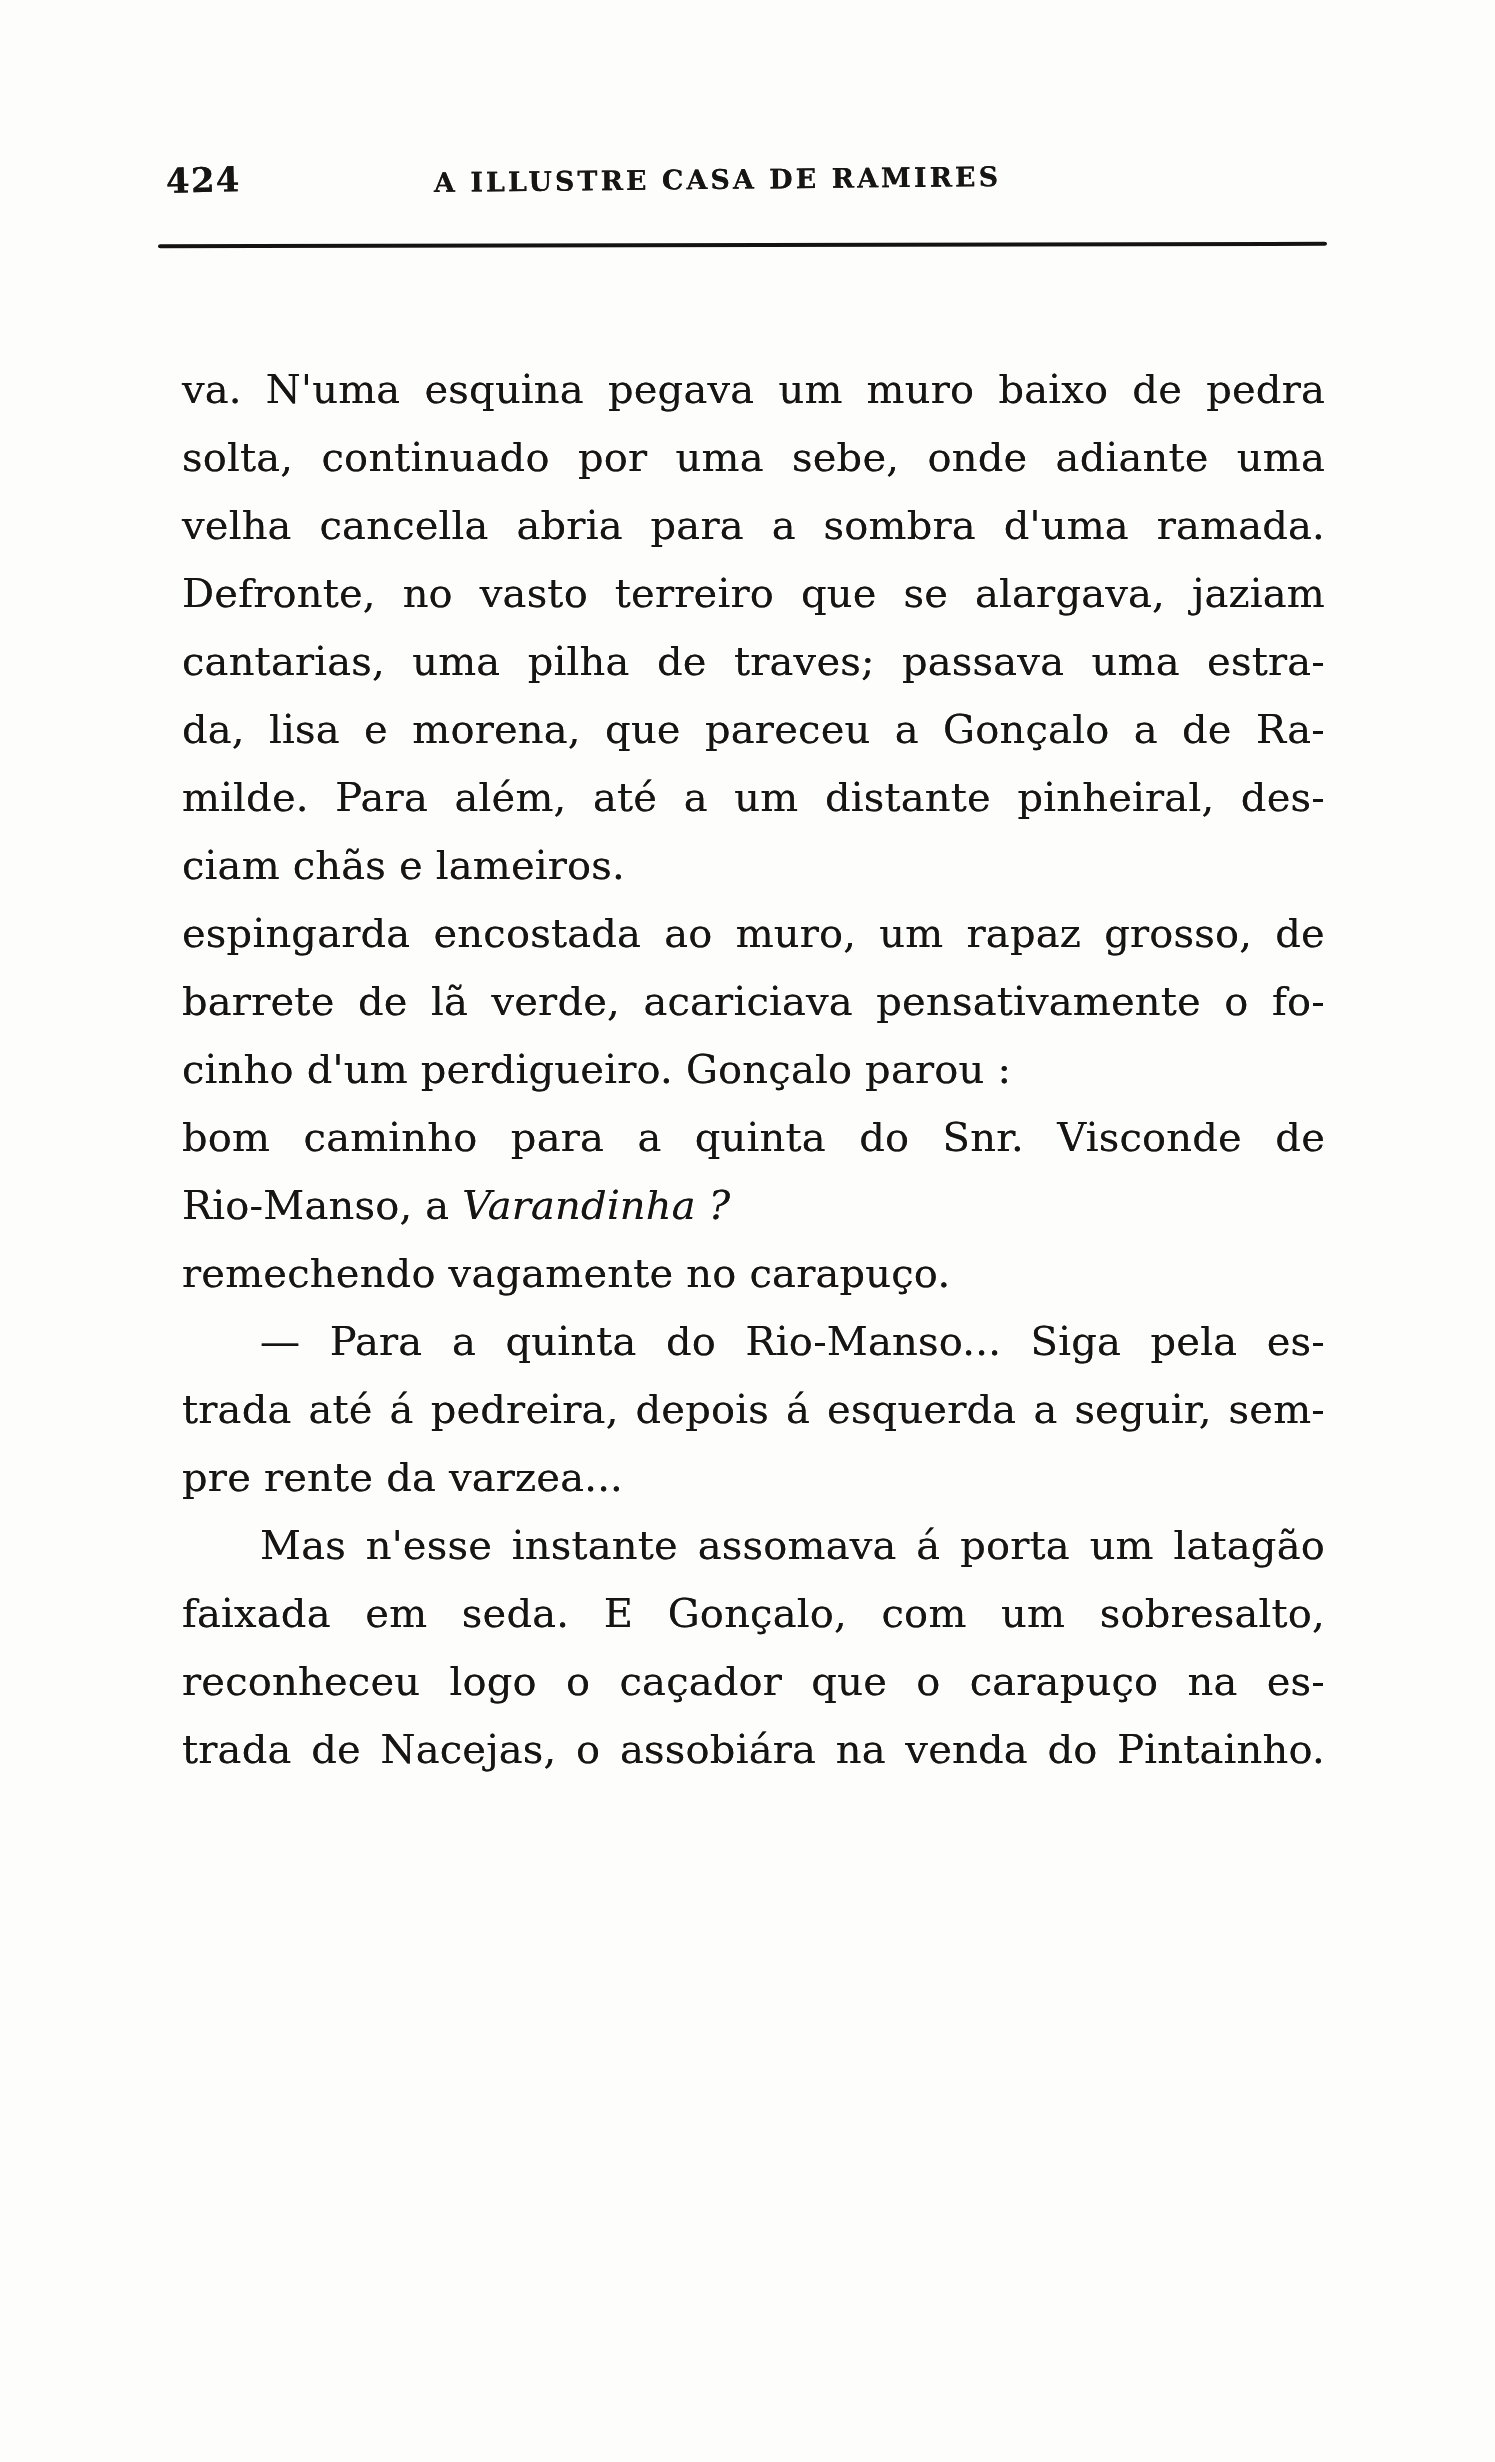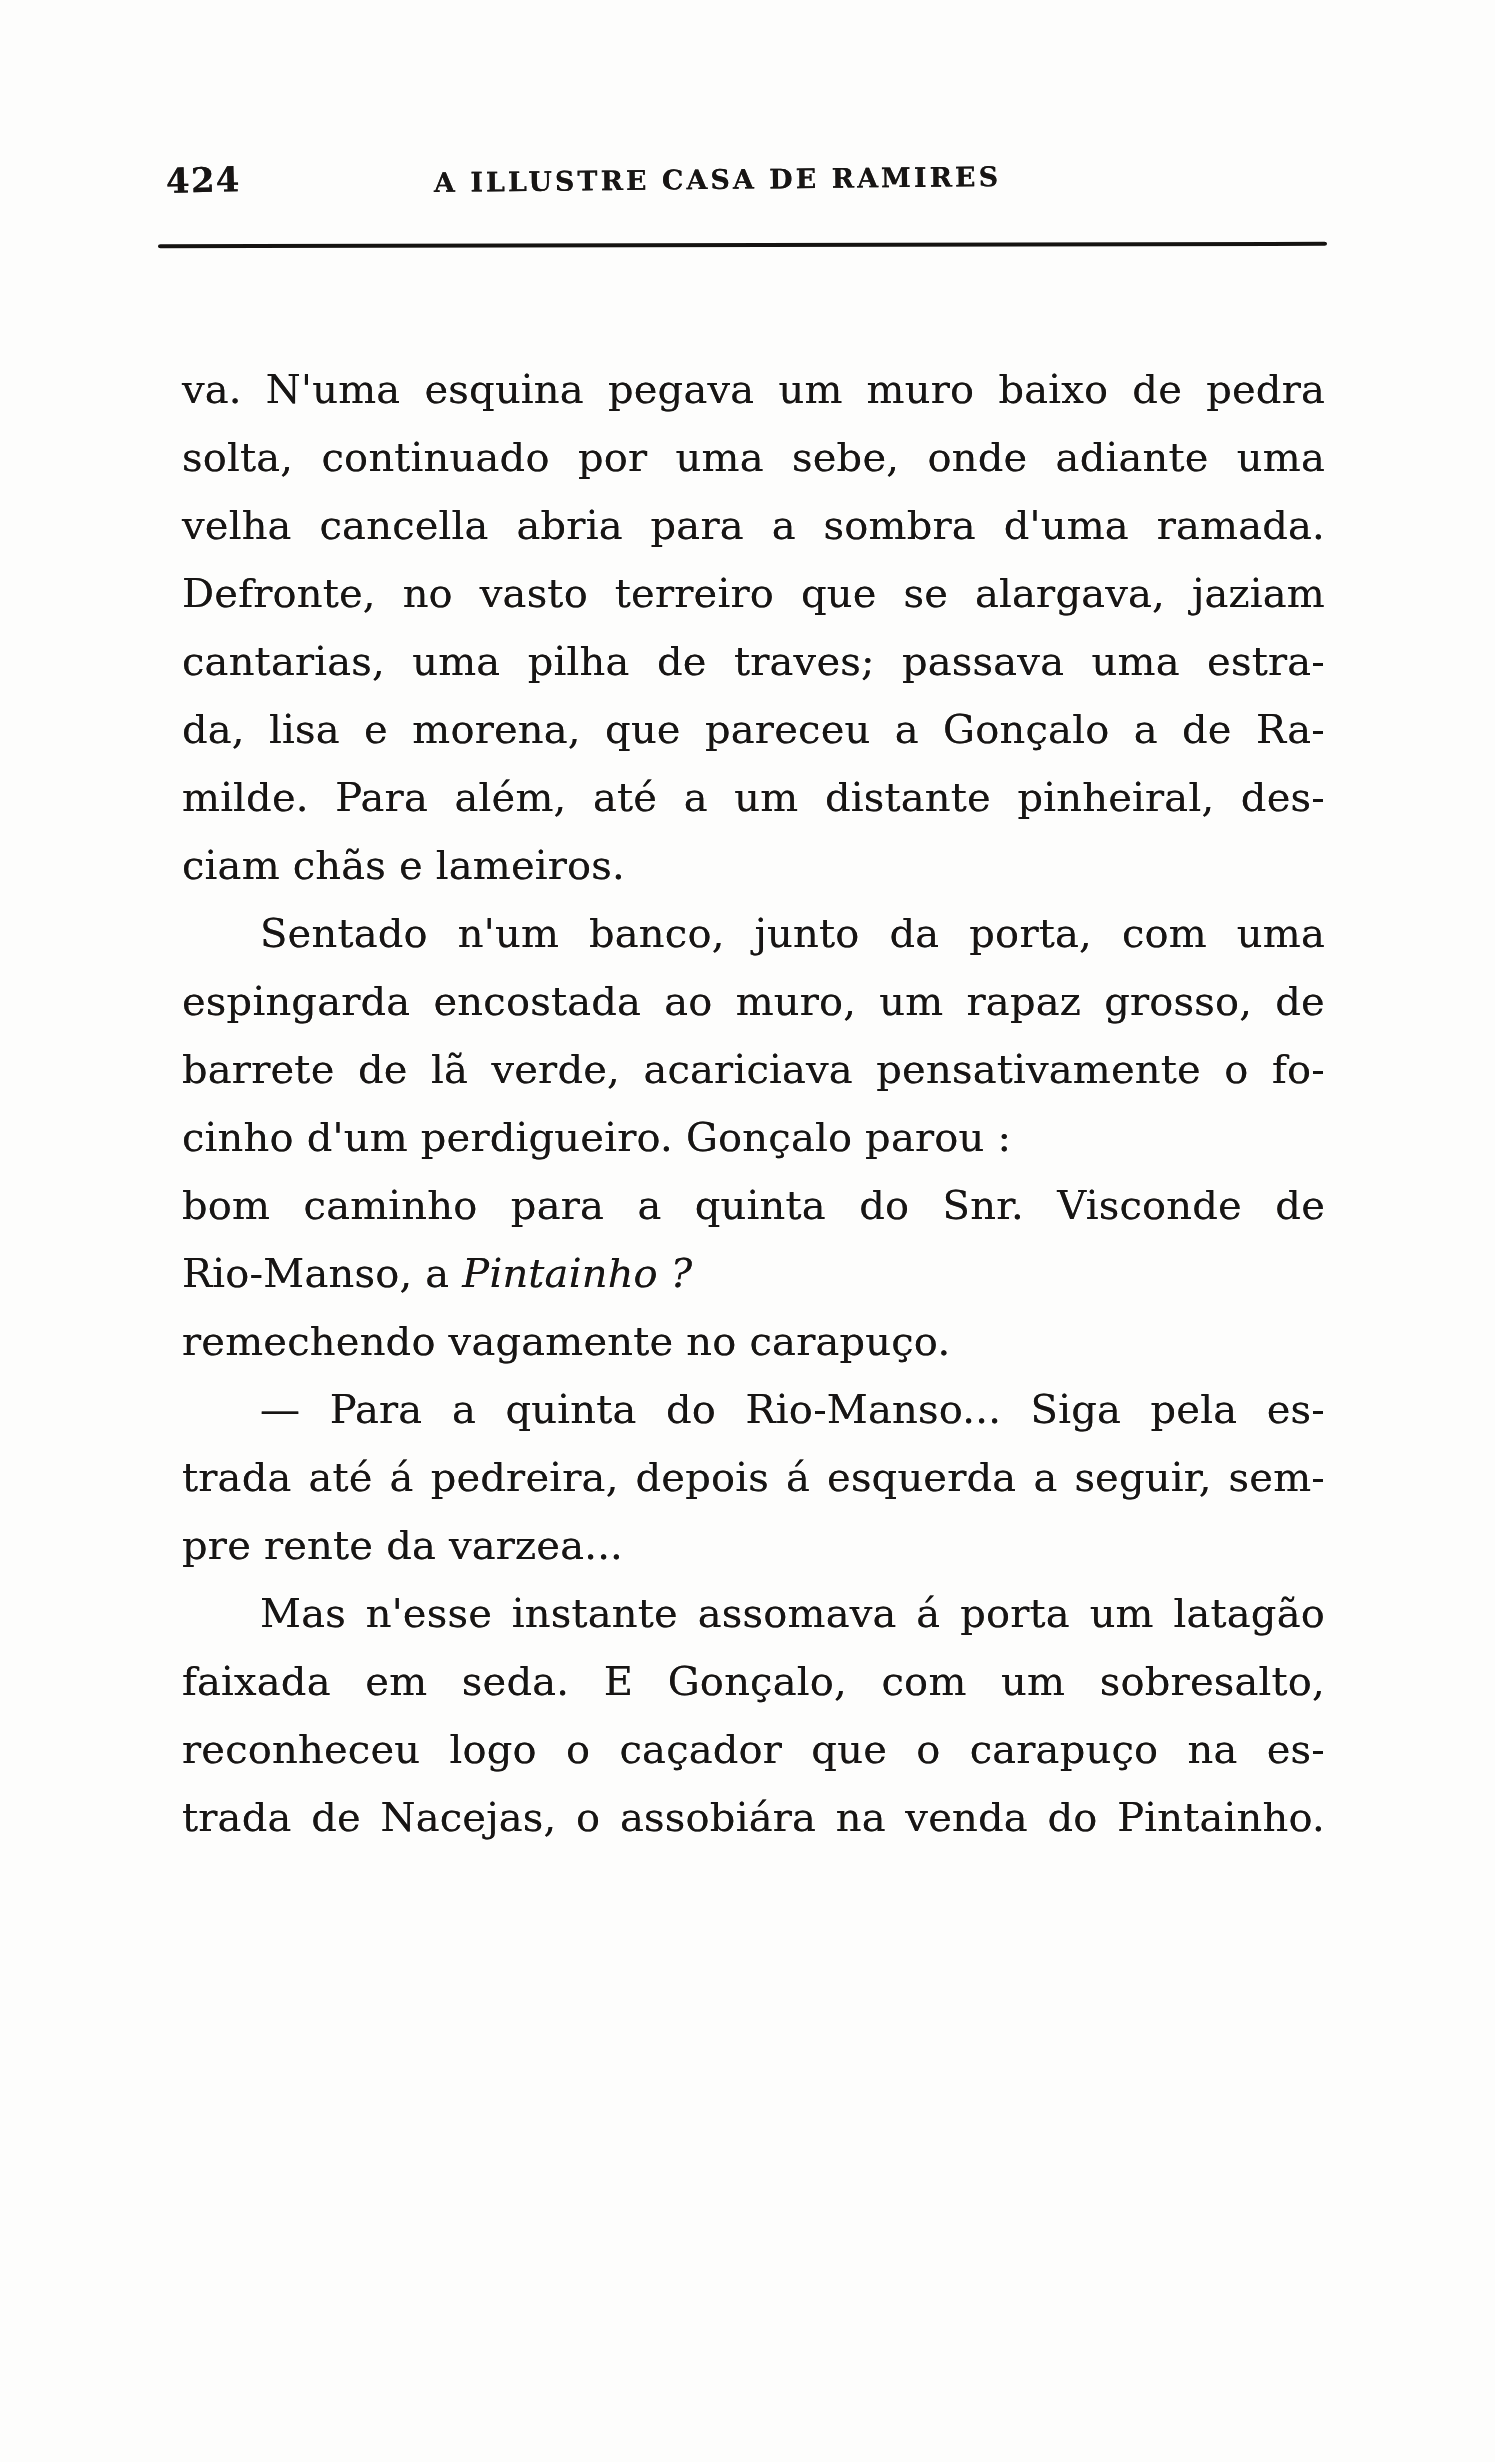--- a/index.html
+++ b/index.html
@@ -97,28 +97,27 @@
         <div class="line"><span class="seg">va. N'uma esquina pegava um muro baixo de pedra</span></div>
         <div class="line"><span class="seg">solta, continuado por uma sebe, onde adiante uma</span></div>
         <div class="line"><span class="seg">velha cancella abria para a sombra d'uma ramada.</span></div>
         <div class="line"><span class="seg">Defronte, no vasto terreiro que se alargava, jaziam</span></div>
         <div class="line"><span class="seg">cantarias, uma pilha de traves; passava uma estra-</span></div>
         <div class="line"><span class="seg">da, lisa e morena, que pareceu a Gonçalo a de Ra-</span></div>
         <div class="line"><span class="seg">milde. Para além, até a um distante pinheiral, des-</span></div>
         <div class="line lastline"><span class="seg">ciam chãs e lameiros.</span></div>
       </div>
       <div class="paragraph">
-        <div class="line indent"><span class="seg">Sentado n'um banco, junto da porta, com uma</span></div>
         <div class="line"><span class="seg">espingarda encostada ao muro, um rapaz grosso, de</span></div>
         <div class="line"><span class="seg">barrete de lã verde, acariciava pensativamente o fo-</span></div>
         <div class="line lastline"><span class="seg">cinho d'um perdigueiro. Gonçalo parou :</span></div>
       </div>
       <div class="paragraph">
         <div class="line"><span class="seg">bom caminho para a quinta do Snr. Visconde de</span></div>
-        <div class="line lastline"><span class="seg">Rio-Manso, a </span><span class="seg italic">Pintainho ?</span></div>
+        <div class="line lastline"><span class="seg">Rio-Manso, a </span><span class="seg italic">Varandinha ?</span></div>
       </div>
       <div class="paragraph">
         <div class="line lastline"><span class="seg">remechendo vagamente no carapuço.</span></div>
       </div>
       <div class="paragraph">
         <div class="line indent"><span class="seg">— Para a quinta do Rio-Manso... Siga pela es-</span></div>
         <div class="line"><span class="seg">trada até á pedreira, depois á esquerda a seguir, sem-</span></div>
         <div class="line lastline"><span class="seg">pre rente da varzea...</span></div>
       </div>
       <div class="paragraph">

